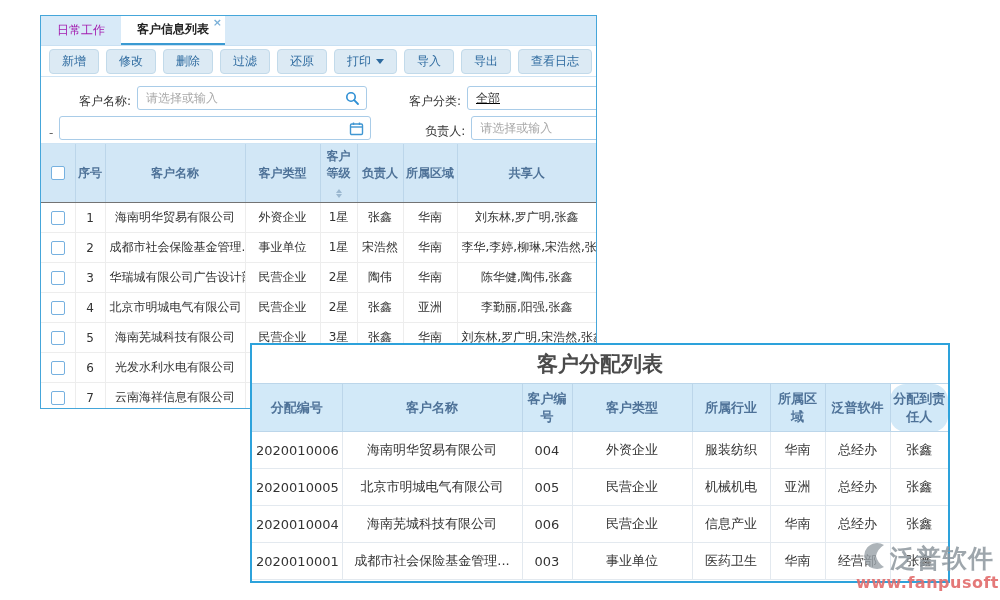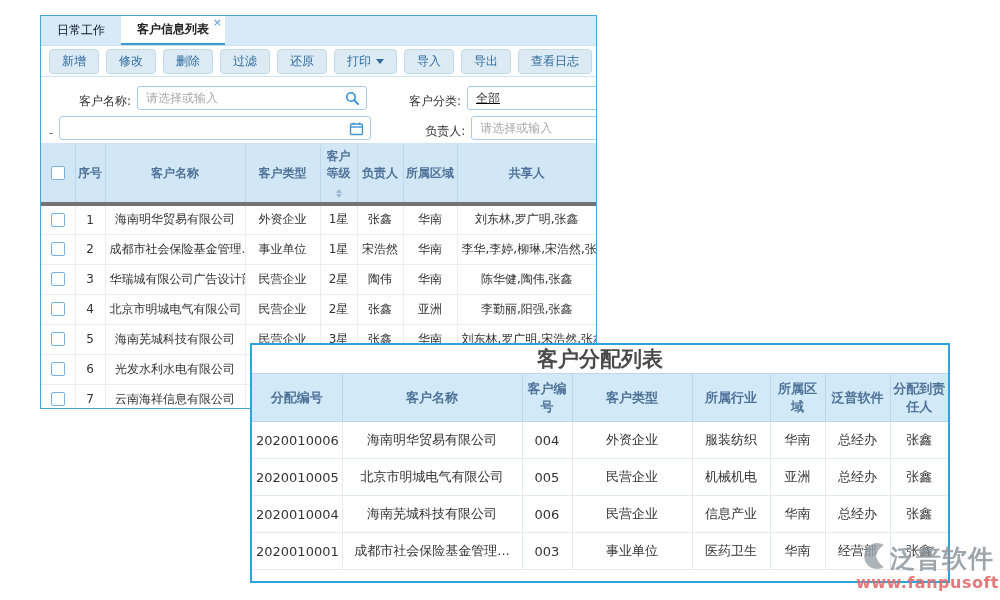--- a/index.html
+++ b/index.html
@@ -5,21 +5,21 @@
   * { margin:0; padding:0; box-sizing:border-box; }
   html,body { width:1000px; height:600px; background:#fff; overflow:hidden;
     font-family:"DejaVu Sans","Liberation Sans",sans-serif; }
 
   
   .panel1 { position:absolute; left:40px; top:15px; width:557px; height:394px;
     background:#fff; border:1px solid #45a6da; overflow:hidden; z-index:10; }
 
   .tabstrip { height:30px; background:#d8eaf8; display:flex; align-items:stretch;
     border-bottom:1px solid #c9e0f2; }
-  .tab { padding:0 16px; display:flex; align-items:center; font-size:12px; color:#0f172a;
+  .tab { padding:0 16px; display:flex; align-items:center; font-size:12px; color:#a21caf;
     cursor:pointer; position:relative; }
   .tab.active { background:#fff; font-weight:bold; color:#222;
     border-bottom:2px solid #3a9ad2; }
   .tab .close { position:absolute; top:2px; right:3px; font-size:11px; color:#7ab0d8;
     line-height:10px; }
 
   .toolbar { height:31px; background:#fff; display:flex; align-items:center;
     padding:0 8px; border-bottom:1px solid #cfe4f4; }
   .tbtn { margin-right:7px; padding:3px 12px; font-size:12px; color:#2d6a9f;
     background:#dceaf4; border:1px solid #c2daea; border-radius:4px; cursor:pointer;
@@ -36,21 +36,21 @@
     background:#fff; flex:none; display:flex; align-items:center; }
   .fld input { border:none; outline:none; width:100%; height:100%; padding:0 24px 0 8px;
     font-size:12px; color:#333; background:transparent;
     font-family:"DejaVu Sans","Liberation Sans",sans-serif; }
   .fld input::placeholder { color:#a9a9a9; }
   .fld .ficon { position:absolute; right:6px; top:4px; }
   .dash { font-size:12px; color:#666; margin:0 6px 0 2px; flex:none; }
 
   table.grid { border-collapse:collapse; table-layout:fixed; width:555px; }
   table.grid th { background:#d2e7f6; color:#4e7298; font-size:12px; font-weight:bold;
-    border-right:1px solid #bcd6ea; border-bottom:4px solid #737373; padding:4px 2px;
+    border-right:1px solid #bcd6ea; border-bottom:1px solid #737373; padding:4px 2px;
     text-align:center; vertical-align:middle; }
   table.grid th:last-child { border-right:none; }
   .grid1 th { height:57px; }
   table.grid td { font-size:12px; color:#333; border-right:1px solid #ededed;
     border-bottom:1px solid #ededed; padding:2px 4px; text-align:center;
     overflow:hidden; white-space:nowrap; text-overflow:clip; vertical-align:middle; }
   table.grid td:last-child { border-right:none; }
   .grid1 td { height:30px; }
   td.cell-left { text-align:left; padding-left:8px; }
   .link { color:#2b7fd0; cursor:pointer; }
@@ -61,27 +61,27 @@
   .sorticon { display:inline-flex; flex-direction:column; align-items:center; gap:1px;
     margin-top:2px; }
   .sorticon i { display:block; width:0; height:0;
     border-left:3px solid transparent; border-right:3px solid transparent; }
   .sorticon .up { border-bottom:4px solid #9bb8d0; }
   .sorticon .dn { border-top:4px solid #9bb8d0; }
 
   
   .panel2 { position:absolute; left:250px; top:343px; width:700px; height:240px;
     background:#fff; border:2px solid #2da2db; z-index:20; overflow:hidden; }
-  .p2title { height:28px; display:flex; align-items:center; justify-content:center;
+  .p2title { height:38px; display:flex; align-items:center; justify-content:center;
     font-size:21px; font-weight:bold; color:#4a4a4a; background:#fff;border-radius:14px; }
   table.grid2 { border-collapse:collapse; table-layout:fixed; width:696px; }
   table.grid2 th { background:#d2e9f8; color:#4e7298; font-size:13px; font-weight:bold;
     border-right:1px solid #bcd6ea; border-top:1px solid #bcd6ea;
     border-bottom:1px solid #bcd6ea; padding:4px 2px; height:48px; text-align:center; }
-  table.grid2 th:last-child { border-right:none; }
+  table.grid2 th:last-child { border-right:none;border-radius:16px; }
   table.grid2 td { font-size:13px; color:#333; border-right:1px solid #e3e9ef;
     border-bottom:1px solid #e3e9ef; height:37px; padding:2px 4px; text-align:center;
     overflow:hidden; white-space:nowrap; vertical-align:middle; }
   table.grid2 td:last-child { border-right:none; }
 
   
   .watermark { position:absolute; left:856px; top:541px; width:142px; z-index:30;
     pointer-events:none; text-align:center; }
   .wm-top { display:flex; align-items:center; justify-content:center; }
   .wm-name { font-size:25px; font-weight:bold; color:#8e979e; opacity:.85;

